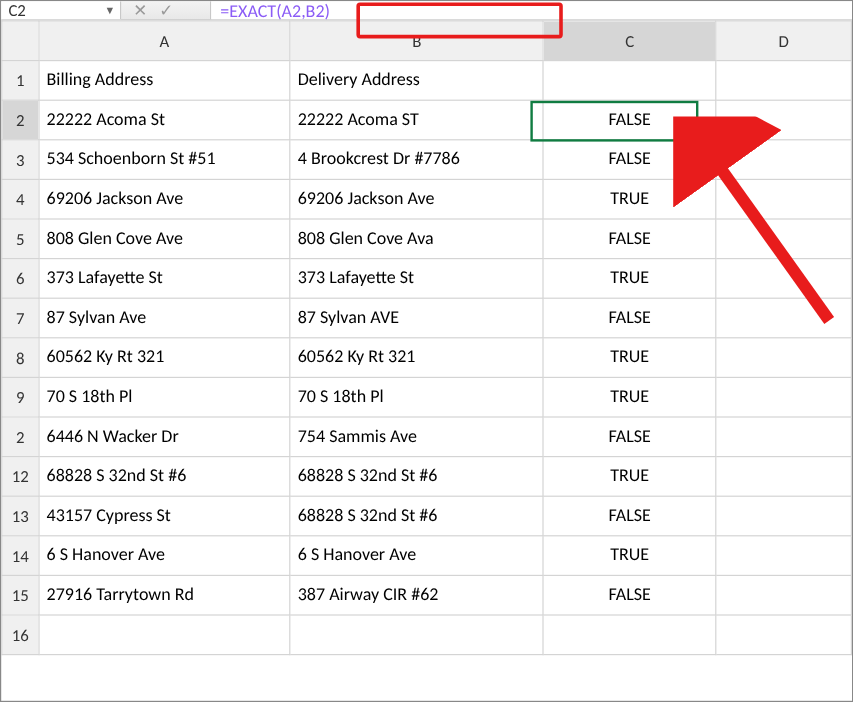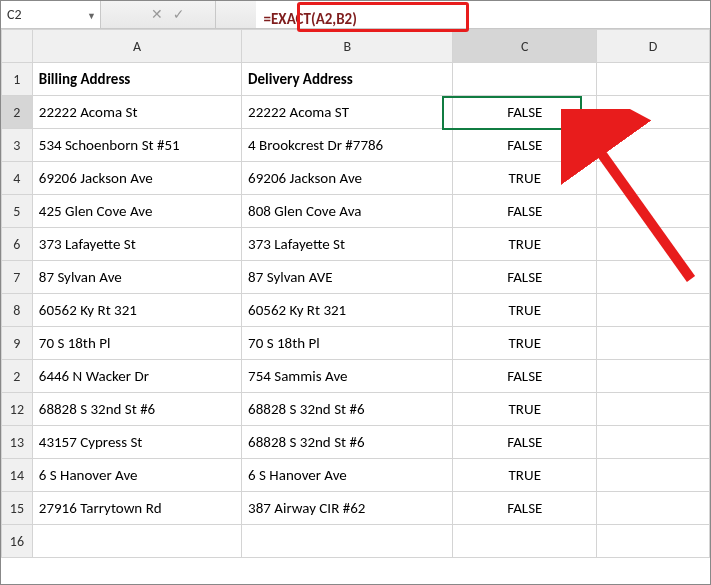--- a/index.html
+++ b/index.html
@@ -10,24 +10,23 @@
     background: #fff;
     width: 711px;
     height: 585px;
     overflow: hidden;
     border: 1px solid #888;
     position: relative;
   }
   .topbar {
     display: flex;
     align-items: stretch;
-    height: 28px;
+    height: 16px;
     background: linear-gradient(#f3f3f3, #e8e8e8);
     border-bottom: 1px solid #c8c8c8;
-    gap: 40px;
   }
   .namebox {
     width: 100px;
     border-right: 1px solid #c8c8c8;
     background: #fff;
     display: flex;
     align-items: center;
     padding: 0 6px;
     font-size: 14px;
     color: #333;
@@ -52,26 +51,25 @@
   }
   .fbtns .fx {
     font-style: italic;
     font-family: 'Times New Roman', serif;
     color: #555;
     margin-top: 48px;
   }
   .formula {
     flex: 1;
     display: flex;
-    align-items: flex-end;
+    align-items: flex-start;
     padding: 0 8px;
     font-size: 15px;
-    color: #7f1d1d;
+    color: #8b5cf6;
     background: #fff;
-    font-weight: bold;
   }
   .formula-highlight {
     position: absolute;
     border: 3px solid #e81c1c;
     border-radius: 3px;
     top: 1px;
     left: 296px;
     width: 172px;
     height: 30px;
     pointer-events: none;
@@ -108,21 +106,21 @@
     text-align: center;
     font-size: 14px;
     color: #333;
     background: #f0f0f0;
     width: 30px;
   }
   table.grid th.colA { width: 204px; }
   table.grid th.colB { width: 206px; }
   table.grid th.colC { width: 140px; }
   table.grid th.colD { width: 110px; }
-  table.grid td.bold { font-weight: bold; }
+  table.grid td.bold { font-weight: normal; }
   table.grid td.center { text-align: center; }
   th.sel-col, th.sel-row {
     background: #d6d6d6 !important;
     color: #0f6b3a;
   }
   .active-cell {
     position: absolute;
     border: 2px solid #107c41;
     pointer-events: none;
     z-index: 5;
@@ -194,21 +192,21 @@
         </tr>
     <tr>
           <th class="rowhdr">4</th>
           <td>69206 Jackson Ave</td>
           <td>69206 Jackson Ave</td>
           <td class="center">TRUE</td>
           <td></td>
         </tr>
     <tr>
           <th class="rowhdr">5</th>
-          <td>425 Glen Cove Ave</td>
+          <td>808 Glen Cove Ave</td>
           <td>808 Glen Cove Ava</td>
           <td class="center">FALSE</td>
           <td></td>
         </tr>
     <tr>
           <th class="rowhdr">6</th>
           <td>373 Lafayette St</td>
           <td>373 Lafayette St</td>
           <td class="center">TRUE</td>
           <td></td>

